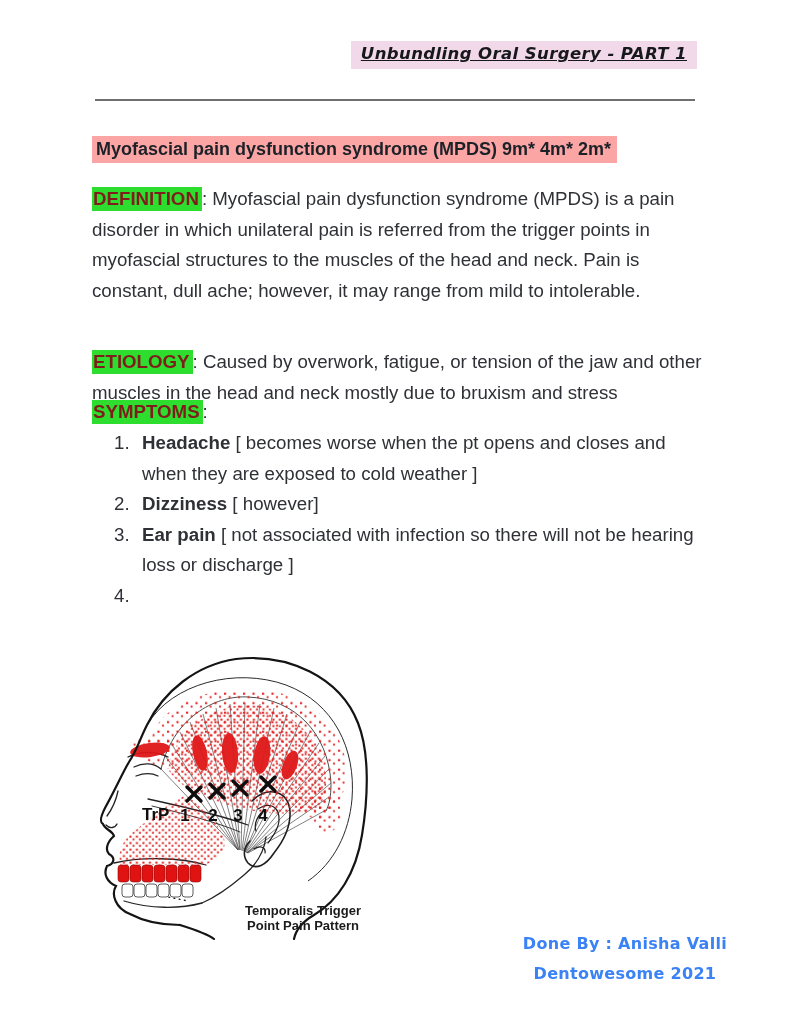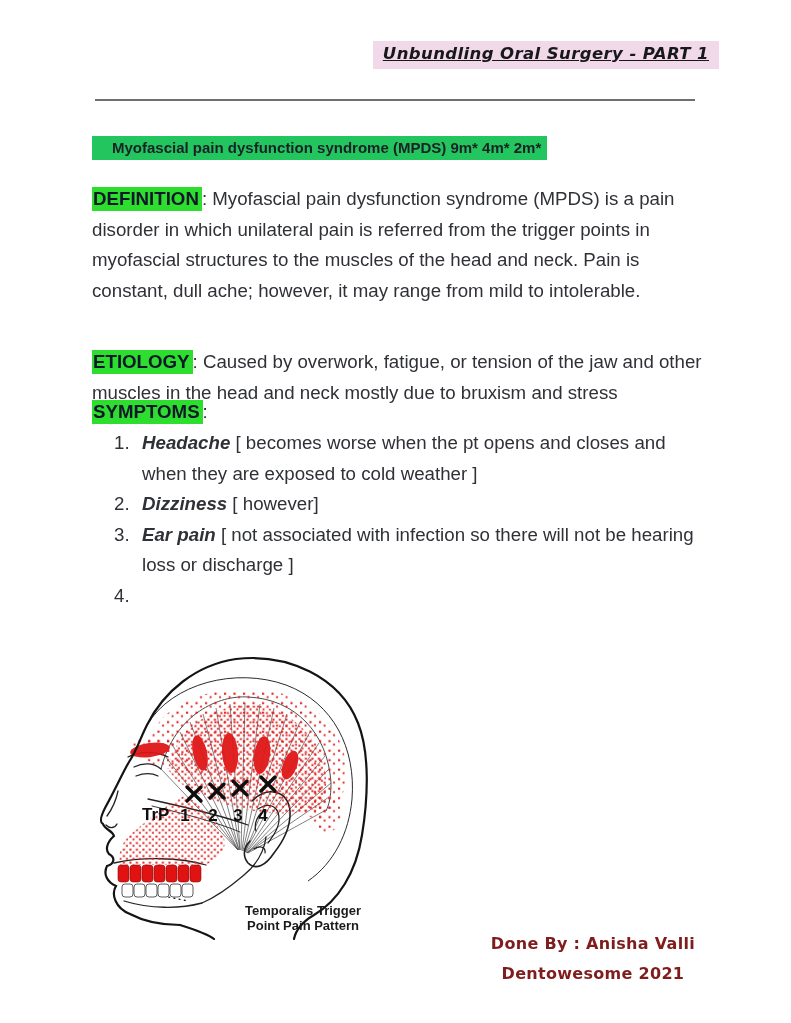--- a/index.html
+++ b/index.html
@@ -5,63 +5,63 @@
   * { margin:0; padding:0; box-sizing:border-box; }
   html,body { background:#ffffff; }
   body {
     width:791px; height:1023px; position:relative; overflow:hidden;
     font-family:"Liberation Sans", sans-serif;
     color:#2f3136;
   }
   .page { position:absolute; inset:0; }
 
   
-  .header-row { position:absolute; top:44px; right:72px; }
+  .header-row { position:absolute; top:44px; right:94px; }
   .header-hl {
     font-family:"DejaVu Sans", sans-serif;
     font-style:italic; font-weight:bold; font-size:16.5px;
     text-decoration:underline; letter-spacing:.4px;
     background:#F2D9E9; color:#17181c; padding:3px 10px 6px 10px;
   }
 
   .rule { position:absolute; top:99px; left:95px; width:600px; border-top:2px solid #6f6f6f; }
 
   
   .title-row { position:absolute; top:139px; left:92px; }
   .title-hl {
-    background:#22c55e; color:#1c2128; font-weight:bold; font-size:15px;
-    padding:3px 6px 4px 20px;
+    background:#fca5a5; color:#1c2128; font-weight:bold; font-size:18px;
+    padding:3px 6px 4px 4px;
   }
 
   .para { position:absolute; left:92px; width:622px; font-size:18.7px; line-height:30.6px; }
   .def-para { top:184px; }
   .eti-para { top:347px; }
   .sym-line { top:397px; }
-  .hl-green { background:#2EDE2E; color:#0f172a; font-weight:bold; padding:1px 3px 2px 1px; }
+  .hl-green { background:#2EDE2E; color:#7f1d1d; font-weight:bold; padding:1px 3px 2px 1px; }
   .hl-green + span { color:#2f3136; }
 
   
   .list { position:absolute; top:428px; left:114px; width:586px; font-size:18.7px; line-height:30.6px; }
   .list-item { display:flex; }
   .list-item .num { flex:0 0 28px; }
-  .list-item .body b { font-weight:bold;font-style:italic; }
+  .list-item .body b { font-weight:bold; }
 
   
   .figure { position:absolute; top:653px; left:90px; width:302px; height:287px; }
   .figure svg { position:absolute; inset:0; }
   .fig-caption {
     position:absolute; left:148px; top:250px; width:130px;
     text-align:center; font-weight:bold; font-size:13px; line-height:15px; color:#1b1b1b;
   }
 
   
   .footer {
-    position:absolute; top:929px; right:96px; text-align:center;
+    position:absolute; top:929px; right:64px; text-align:center;
     font-family:"DejaVu Sans", sans-serif; font-weight:bold; font-size:16px;
-    line-height:30px; color:#7f1d1d; letter-spacing:.3px;
+    line-height:30px; color:#3b82f6; letter-spacing:.3px;
   }
 </style>
 </head>
 <body>
 
 <div class="page">
 
   <div class="header-row">
     <span class="header-hl">Unbundling Oral Surgery - PART 1</span>
   </div>

